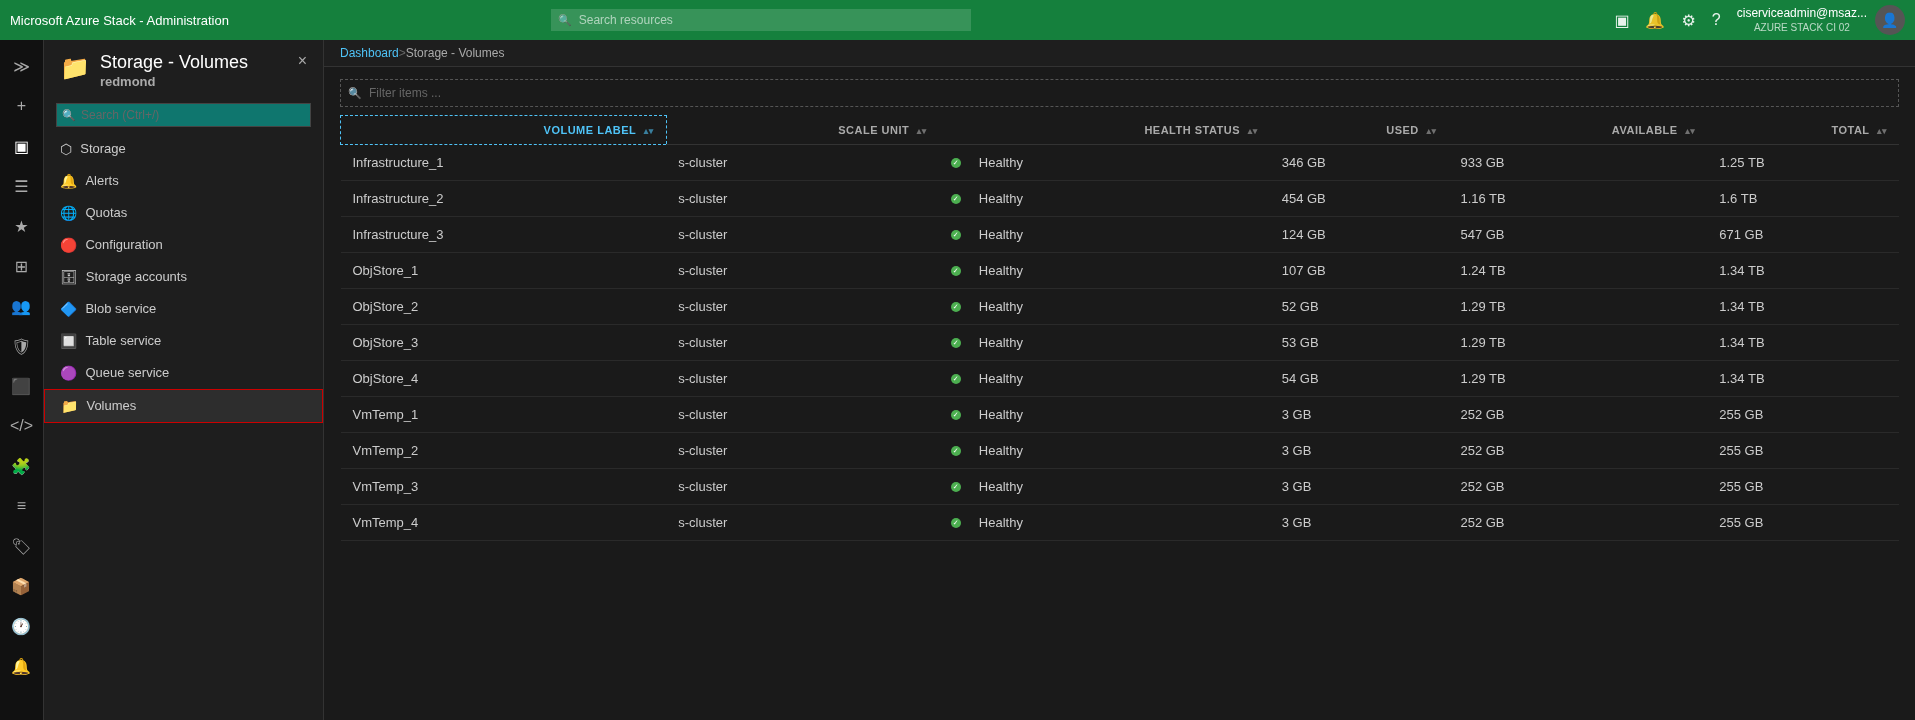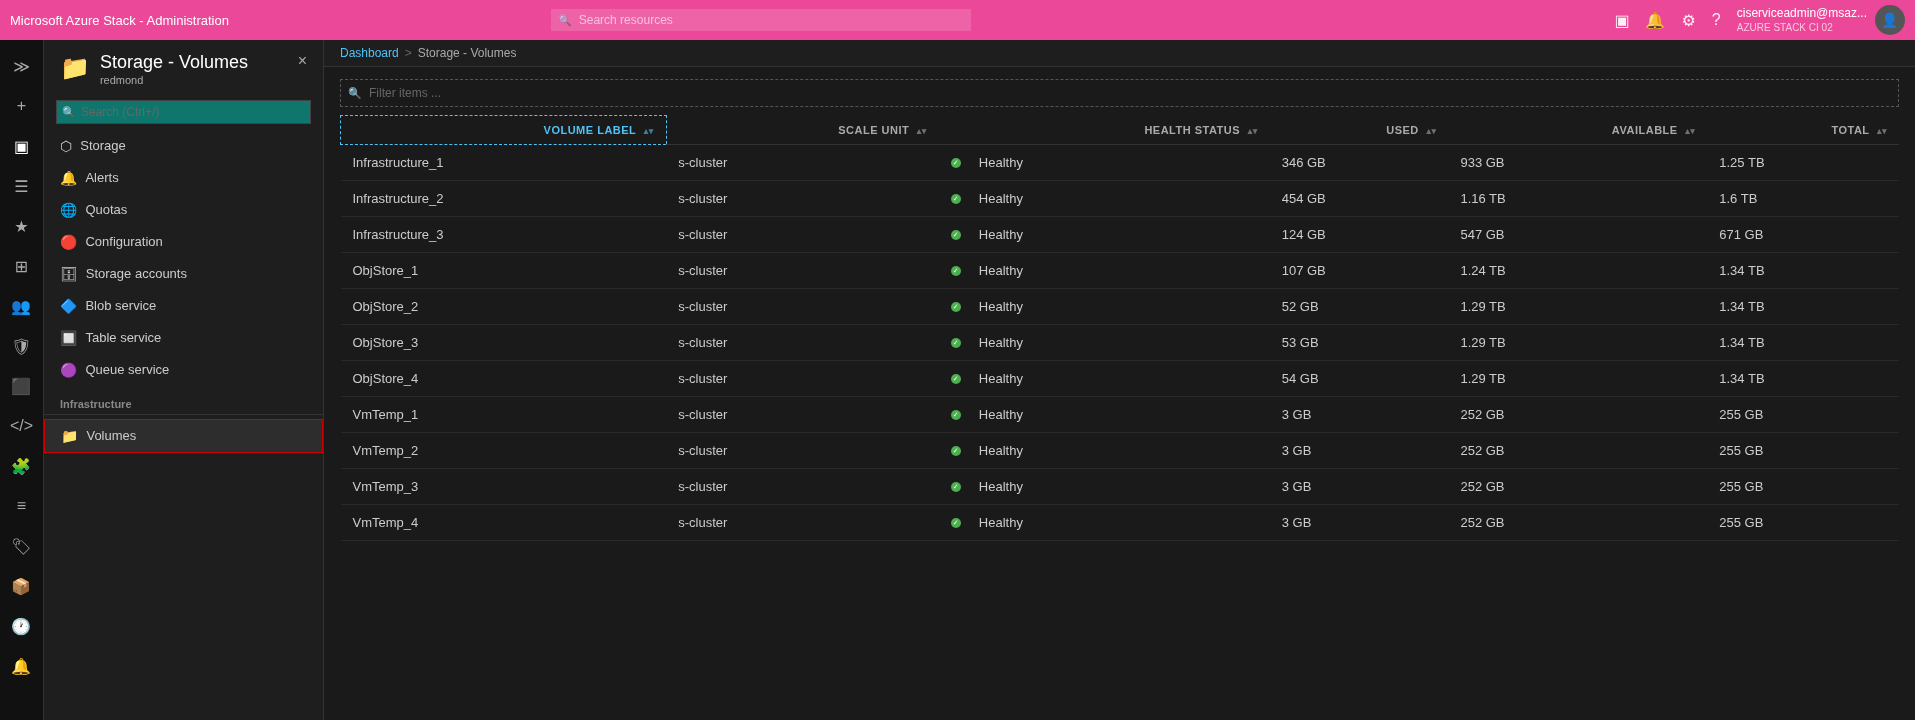--- a/index.html
+++ b/index.html
@@ -1,62 +1,62 @@
 <!DOCTYPE html>
 <html><head>
   <meta charset="utf-8">
   <style>
     * { box-sizing: border-box; margin: 0; padding: 0; }
     body { background: #1a1a1a; color: #ccc; font-family: 'Segoe UI', sans-serif; font-size: 13px; height: 720px; overflow: hidden; display: flex; flex-direction: column; }
 
     
-    .topbar { background: #ec4899; display: flex; align-items: center; height: 40px; padding: 0 10px; flex-shrink: 0; }
+    .topbar { background: #15803d; display: flex; align-items: center; height: 40px; padding: 0 10px; flex-shrink: 0; }
     .topbar-title { color: #fff; font-size: 13px; font-weight: 400; flex: 0 0 auto; }
     .topbar-search { flex: 1; max-width: 420px; margin: 0 auto; position: relative; }
     .topbar-search input { width: 100%; background: rgba(255,255,255,0.15); border: none; color: #fff; padding: 4px 10px 4px 28px; font-size: 12px; outline: none; border-radius: 0; }
     .topbar-search input::placeholder { color: rgba(255,255,255,0.6); }
     .topbar-search-icon { position: absolute; left: 8px; top: 50%; transform: translateY(-50%); color: rgba(255,255,255,0.7); font-size: 11px; }
     .topbar-right { display: flex; align-items: center; gap: 16px; margin-left: auto; color: #fff; }
     .topbar-right .icon-btn { cursor: pointer; font-size: 16px; opacity: 0.9; background: none; border: none; color: #fff; }
     .topbar-user { display: flex; align-items: center; gap: 8px; }
-    .topbar-user-info { text-align: left; line-height: 1.3; }
+    .topbar-user-info { text-align: center; line-height: 1.3; }
     .topbar-user-name { font-size: 12px; color: #fff; }
     .topbar-user-sub { font-size: 10px; color: rgba(255,255,255,0.7); }
     .avatar { width: 30px; height: 30px; border-radius: 50%; background: #555; display: flex; align-items: center; justify-content: center; font-size: 14px; color: #fff; cursor: pointer; }
 
     
     .main-layout { display: flex; flex: 1; overflow: hidden; }
 
     
     .icon-rail { width: 44px; background: #111; display: flex; flex-direction: column; align-items: center; padding-top: 8px; gap: 4px; flex-shrink: 0; border-right: 1px solid #333; }
     .rail-icon { width: 36px; height: 36px; display: flex; align-items: center; justify-content: center; color: #aaa; font-size: 16px; cursor: pointer; border-radius: 2px; }
     .rail-icon.active { color: #fff; }
 
     
     .sidebar { width: 280px; background: #1e1e1e; display: flex; flex-direction: column; flex-shrink: 0; border-right: 1px solid #333; overflow-y: auto; }
     .sidebar-header { padding: 12px 16px 8px; display: flex; align-items: flex-start; justify-content: space-between; }
     .sidebar-title-block { display: flex; align-items: flex-start; gap: 10px; }
     .sidebar-folder-icon { font-size: 24px; color: #f0c040; margin-top: 2px; }
     .sidebar-title { color: #fff; font-size: 18px; font-weight: 300; line-height: 1.2; }
-    .sidebar-subtitle { color: #aaa; font-size: 11px; }
+    .sidebar-subtitle { color: #aaa; font-size: 13px; font-weight: bold; }
     .sidebar-close { color: #aaa; cursor: pointer; font-size: 16px; background: none; border: none; }
     .sidebar-search { padding: 6px 12px; }
     .sidebar-search input { width: 100%; background: #0f766e; border: 1px solid #444; color: #ccc; padding: 4px 8px 4px 24px; font-size: 12px; outline: none; }
     .sidebar-search-wrap { position: relative; }
     .sidebar-search-wrap .s-icon { position: absolute; left: 6px; top: 50%; transform: translateY(-50%); color: #888; font-size: 11px; }
     .sidebar-search input::placeholder { color: #666; }
 
     .sidebar-nav { padding: 0 0 16px; }
     .sidebar-item { padding: 8px 16px; display: flex; align-items: center; gap: 8px; cursor: pointer; color: #ccc; }
     .sidebar-item.active { background: #2d2d2d; border: 1px solid #c00; }
     .sidebar-item .item-icon { font-size: 14px; flex-shrink: 0; }
     .sidebar-section-label { padding: 12px 16px 4px; font-size: 11px; color: #888; font-weight: 600; text-transform: none; border-bottom: 1px solid #333; margin-bottom: 4px; }
 
     
-    .breadcrumb { padding: 6px 16px; font-size: 12px; color: #aaa; background: #1e1e1e; display: flex; align-items: center; gap: 6px; border-bottom: 1px solid #333; flex-shrink: 0; }
+    .breadcrumb { padding: 6px 16px; font-size: 12px; color: #aaa; background: #1e1e1e; display: flex; align-items: center; border-bottom: 1px solid #333; flex-shrink: 0; }
     .breadcrumb a { color: #4fc3f7; text-decoration: none; cursor: pointer; }
     .breadcrumb-sep { color: #666; }
 
     
     .content { flex: 1; background: #1a1a1a; display: flex; flex-direction: column; overflow: hidden; }
     .content-body { flex: 1; overflow: hidden; display: flex; flex-direction: column; padding: 12px 16px; }
 
     
     .filter-bar { margin-bottom: 8px; }
     .filter-bar input { width: 100%; background: #1a1a1a; border: 1px dashed #555; color: #ccc; padding: 6px 10px 6px 28px; font-size: 12px; outline: none; }
@@ -177,21 +177,20 @@
       </div>
       <div class="sidebar-item">
         <span class="item-icon">🔲</span>
         <span>Table service</span>
       </div>
       <div class="sidebar-item">
         <span class="item-icon">🟣</span>
         <span>Queue service</span>
       </div>
 
-      <div class="sidebar-section-label">Infrastructure</div>
 
       <div class="sidebar-item active">
         <span class="item-icon">📁</span>
         <span>Volumes</span>
       </div>
     </div>
   </div>
 
   <div class="content">
     <div class="breadcrumb">

